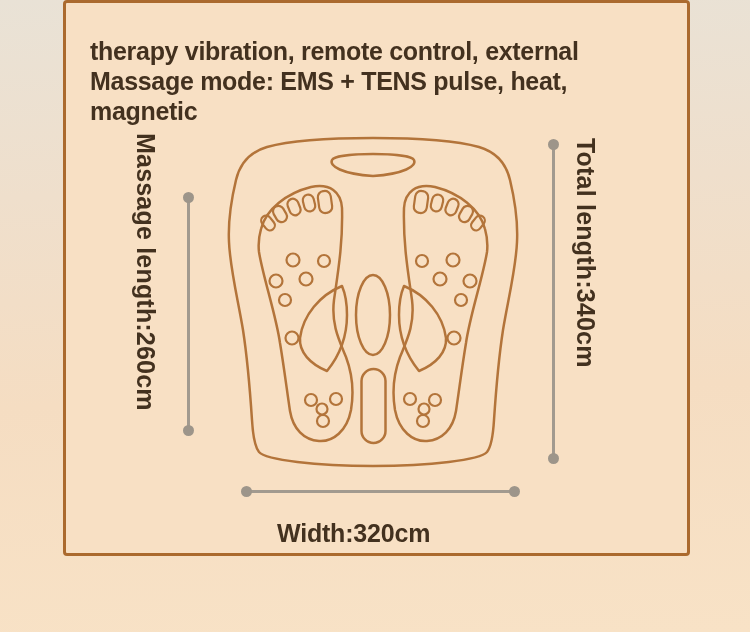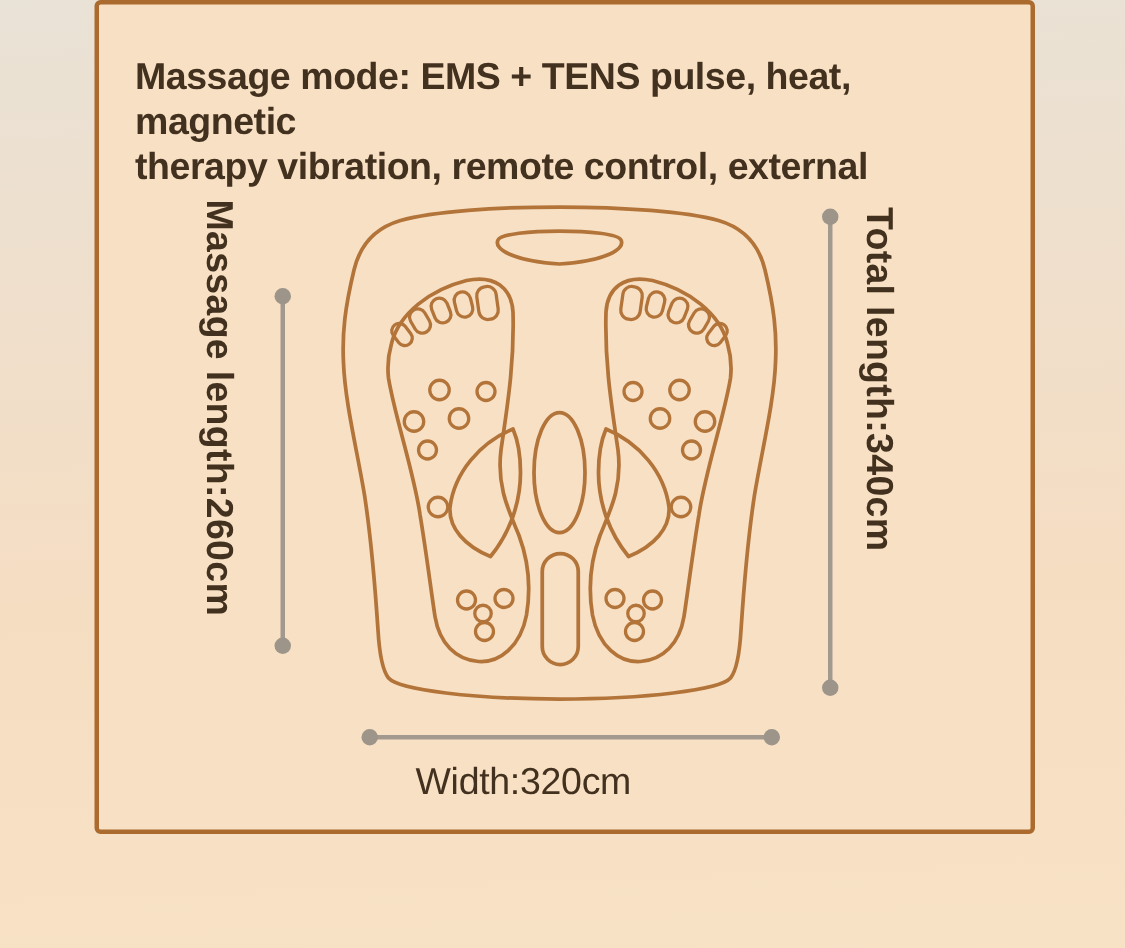--- a/index.html
+++ b/index.html
@@ -29,22 +29,22 @@
     writing-mode:vertical-rl;
     text-orientation:mixed;
     font-size:25px;font-weight:600;letter-spacing:0.2px;
     line-height:29px;
     color:#43311f;
     white-space:nowrap;
   }
   #massage-length-label{left:131px;top:133px;}
   #total-length-label{left:571px;top:138px;}
   #width-label{
-    position:absolute;left:277px;top:507px;
-    font-size:25px;font-weight:400;letter-spacing:-0.2px;
+    position:absolute;left:277px;top:519px;
+    font-size:25px;font-weight:700;letter-spacing:-0.2px;
     color:#43311f;white-space:nowrap;
   }
   .measure-line{position:absolute;background:#a29a8f;}
   .measure-line::before,.measure-line::after{
     content:"";position:absolute;width:11px;height:11px;border-radius:50%;
     background:#9d958a;
   }
   .measure-v{width:3px;}
   .measure-v::before{top:-5px;left:-4px;}
   .measure-v::after{bottom:-5px;left:-4px;}
@@ -60,22 +60,22 @@
   .node{stroke-width:2.2;}
 </style>
 </head>
 <body>
 
 <div id="screen">
 
   <div id="frame"></div>
 
   <div id="title">
+    <span style="display:block">therapy vibration, remote control, external</span>
     <span style="display:block">Massage mode: EMS + TENS pulse, heat, magnetic</span>
-    <span style="display:block">therapy vibration, remote control, external</span>
   </div>
 
   <svg id="mat-svg" width="320" height="345" viewBox="215 128 320 345">
     <g>
       <path class="ln" d="M 267,147 C 310,135 436,135 479,147 C 496,152 506,163 510,180
         C 516,205 518,222 517,242 C 516,268 508,300 503,330 C 499,356 496,390 494,420
         C 493,437 491,447 487,452 C 480,460 430,466 373,466 C 316,466 266,460 259,452
         C 255,447 253,437 252,420 C 250,390 247,356 243,330 C 238,300 230,268 229,242
         C 228,222 230,205 236,180 C 240,163 250,152 267,147 Z"></path>
       <path class="ln" d="M 332,160 C 336,152 410,152 414,160

